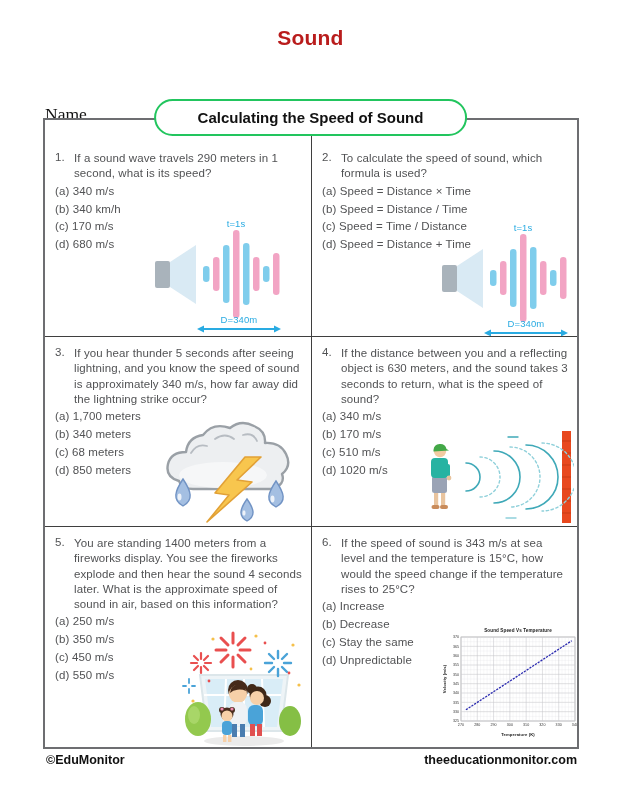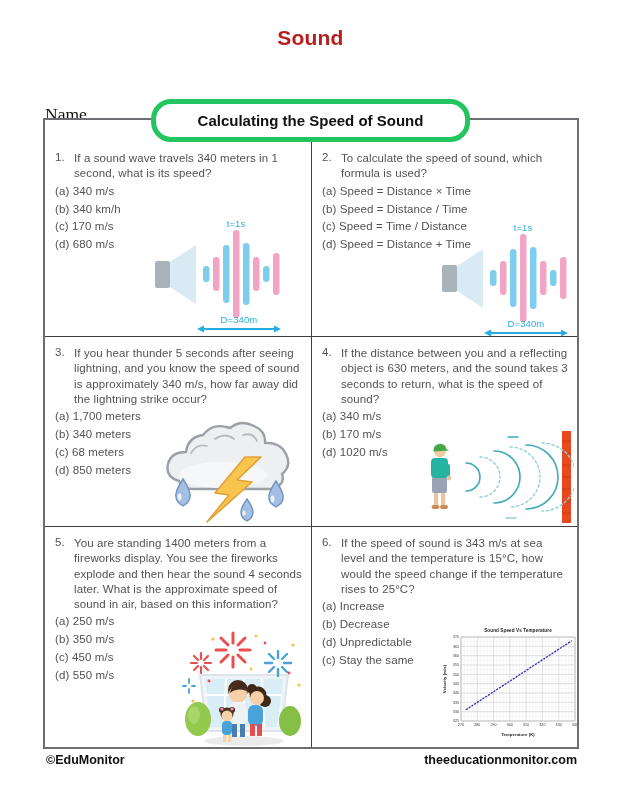--- a/index.html
+++ b/index.html
@@ -19,21 +19,21 @@
   .name-line{flex:1;margin:0 8px 0 7px;}
   .date-line{width:146px;margin-left:8px;}
   .date-lab{margin-left:2px;margin-top:48px;}
 
   .worksheet-box{
     position:absolute;left:43px;top:118px;width:536px;height:631px;
     border:2px solid #6d6e71;box-sizing:border-box;background:#fff;
   }
   .section-pill{
     position:absolute;left:50%;transform:translateX(-50%);top:99px;z-index:5;
-    background:#fff;border:5px solid #22c55e;border-radius:20px;
+    background:#fff;border:2px solid #22c55e;border-radius:20px;
     padding:8px 42px;font-size:15px;font-weight:bold;color:#111;white-space:nowrap;
   }
   .qgrid{
     position:absolute;inset:0;display:grid;
     grid-template-columns:267px 1fr;grid-template-rows:217px 190px 1fr;
   }
   .qcell{
     position:relative;box-sizing:border-box;overflow:hidden;
     padding:9px 5px 0 10px;font-size:11.5px;letter-spacing:.1px;color:#515254;
   }
@@ -65,21 +65,21 @@
 </div>
 
 <div class="section-pill">Calculating the Speed of Sound</div>
 
 <div class="worksheet-box">
   <div class="qgrid">
 
     <div class="qcell col-l row-1">
       <div class="qhead">
         <span class="qnum">1.</span>
-        <span class="qtext">If a sound wave travels 340 meters in 1 second, what is its speed?</span>
+        <span class="qtext">If a sound wave travels 290 meters in 1 second, what is its speed?</span>
       </div>
       <div class="options">
         <div class="opt">(a) 340 m/s</div>
         <div class="opt">(b) 340 km/h</div>
         <div class="opt">(c) 170 m/s</div>
         <div class="opt">(d) 680 m/s</div>
       </div>
       <svg class="illus" style="left:106px;top:96px;" width="150" height="122" viewBox="0 0 150 122">
         <text x="85" y="11" font-size="9.5" fill="#29abe2" text-anchor="middle">t=1s</text>
         <g>
@@ -171,20 +171,21 @@
     </div>
 
     <div class="qcell row-2">
       <div class="qhead">
         <span class="qnum">4.</span>
         <span class="qtext">If the distance between you and a reflecting object is 630 meters, and the sound takes 3 seconds to return, what is the speed of sound?</span>
       </div>
       <div class="options">
         <div class="opt">(a) 340 m/s</div>
         <div class="opt">(b) 170 m/s</div>
+        <div class="opt">(c) 510 m/s</div>
         <div class="opt">(d) 1020 m/s</div>
       </div>
       <svg class="illus" style="left:110px;top:92px;" width="152" height="96" viewBox="0 0 152 96">
         <g>
           <rect x="140" y="2" width="9" height="92" fill="#e8481e"></rect>
           <g stroke="#c93b12" stroke-width="1">
             <line x1="140" y1="12" x2="149" y2="12"></line>
               <line x1="140" y1="24" x2="149" y2="24"></line>
             <line x1="140" y1="36" x2="149" y2="36"></line>
               <line x1="140" y1="48" x2="149" y2="48"></line>
@@ -325,22 +326,22 @@
     </div>
 
     <div class="qcell">
       <div class="qhead">
         <span class="qnum">6.</span>
         <span class="qtext">If the speed of sound is 343 m/s at sea level and the temperature is 15°C, how would the speed change if the temperature rises to 25°C?</span>
       </div>
       <div class="options">
         <div class="opt">(a) Increase</div>
         <div class="opt">(b) Decrease</div>
+        <div class="opt">(c) Stay the same</div>
         <div class="opt">(d) Unpredictable</div>
-        <div class="opt">(c) Stay the same</div>
       </div>
       <svg class="illus" id="chart-svg" style="left:128px;top:97px;" width="140" height="116" viewBox="0 0 140 116">
           <rect x="21" y="13" width="114" height="84" fill="#ffffff" stroke="#9a9a9a" stroke-width="0.6"></rect>
           <line x1="21" y1="13" x2="21" y2="97" stroke="#e3e3e8" stroke-width="0.3"></line>
           <line x1="24.257142857142856" y1="13" x2="24.257142857142856" y2="97" stroke="#e3e3e8" stroke-width="0.3"></line>
           <line x1="27.514285714285712" y1="13" x2="27.514285714285712" y2="97" stroke="#e3e3e8" stroke-width="0.3"></line>
           <line x1="30.771428571428572" y1="13" x2="30.771428571428572" y2="97" stroke="#e3e3e8" stroke-width="0.3"></line>
           <line x1="34.028571428571425" y1="13" x2="34.028571428571425" y2="97" stroke="#e3e3e8" stroke-width="0.3"></line>
           <line x1="37.285714285714285" y1="13" x2="37.285714285714285" y2="97" stroke="#e3e3e8" stroke-width="0.3"></line>
           <line x1="40.542857142857144" y1="13" x2="40.542857142857144" y2="97" stroke="#e3e3e8" stroke-width="0.3"></line>

